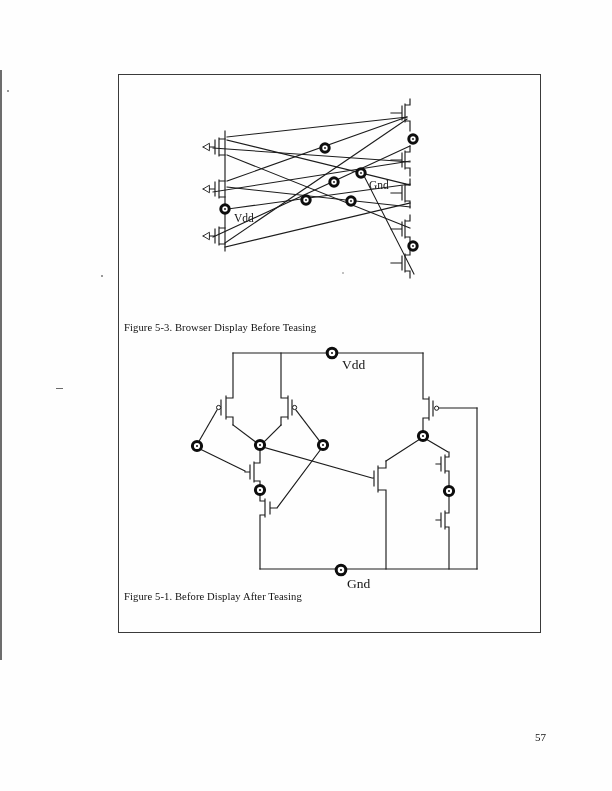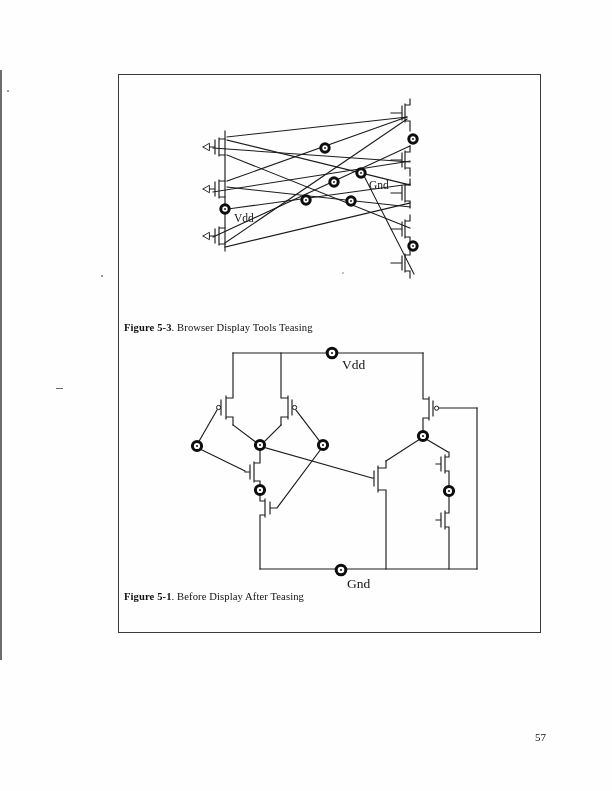--- a/index.html
+++ b/index.html
@@ -21,21 +21,21 @@
   .fig-svg path,.fig-svg line{stroke:#1c1c1c;fill:none;stroke-width:1.15;stroke-linecap:square;}
   .fig-svg .net{stroke-width:1.05;}
   .fig-svg circle.node{fill:#fff;stroke:#0d0d0d;stroke-width:3;}
   .fig-svg circle.node-dot{fill:#0d0d0d;stroke:none;}
   .fig-svg circle.bubble{fill:#fff;stroke:#1c1c1c;stroke-width:1;}
   .fig-svg path.gate-arrow{fill:#fff;stroke:#1c1c1c;stroke-width:.9;}
   .fig-svg text{fill:#161616;font-family:"Liberation Serif",serif;}
   .caption{
     position:absolute;font-size:10.6px;letter-spacing:.1px;color:#111;white-space:nowrap;
   }
-  .caption .b{font-weight:bold;}
+  .caption .b{font-weight:normal;}
   .bodyline{
     position:absolute;left:114px;width:428px;font-size:12.7px;color:#111;
     white-space:nowrap;text-align:justify;text-align-last:justify;
   }
   .bodyline span{display:inline-block;width:100%;text-align:justify;text-align-last:justify;}
   .page-number{position:absolute;left:535px;top:731px;font-size:11px;color:#111;text-align:center;}
 </style>
 </head>
 <body>
 
@@ -195,21 +195,21 @@
         <circle class="node" cx="341" cy="570" r="4.8"></circle>
           <circle class="node-dot" cx="341" cy="570" r="1"></circle>
       </g>
 
       <text x="342" y="369" font-size="13.5">Vdd</text>
       <text x="347" y="588" font-size="13.5">Gnd</text>
     </g>
   </svg>
 
   <div class="caption" style="left:124px;top:322px;">
-    <span class="b">Figure 5-3</span><span>. Browser Display Tools Teasing</span>
+    <span class="b">Figure 5-3</span><span>. Browser Display Before Teasing</span>
   </div>
   <div class="caption" style="left:124px;top:591px;">
     <span class="b">Figure 5-1</span><span>. Before Display After Teasing</span>
   </div>
 
 
   <div class="page-number">57</div>
 
 </div>
 

